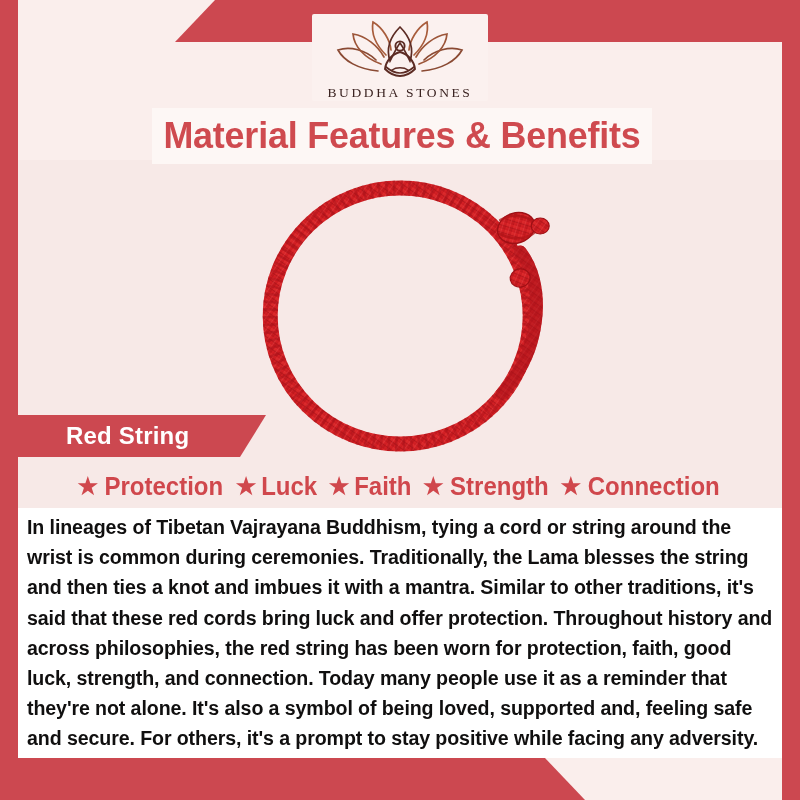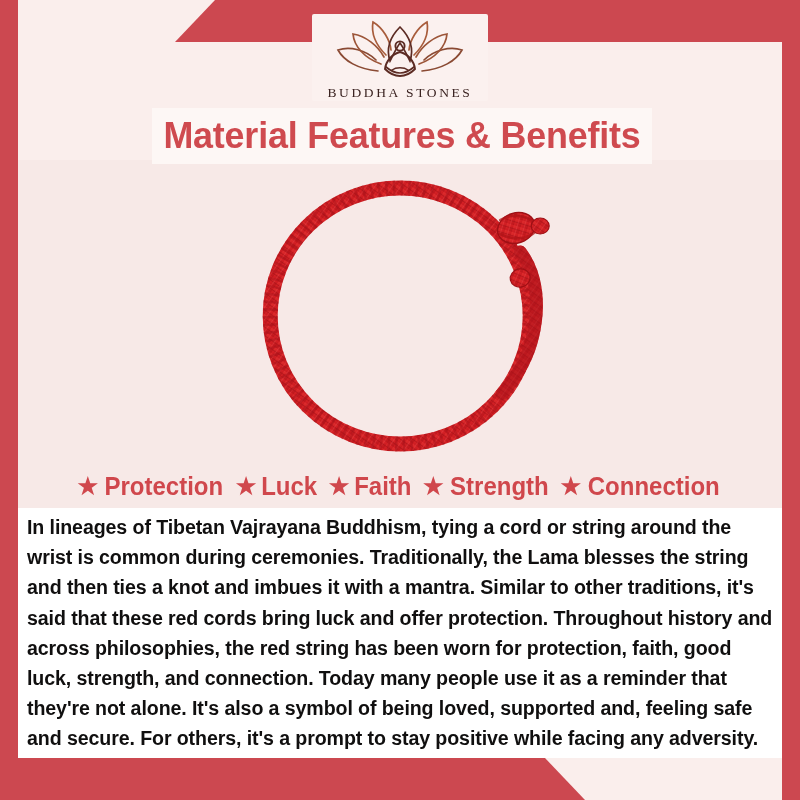--- a/index.html
+++ b/index.html
@@ -237,20 +237,23 @@
         </g>
         <ellipse cx="272" cy="112" rx="10" ry="9" transform="rotate(-12 272 112)" fill="url(#braid)" stroke="#9e1015" stroke-width="1.2"></ellipse>
       </svg>
     </div>
   </div>
 
   <div class="copy-panel">
     <div class="copy-text">In lineages of Tibetan Vajrayana Buddhism, tying a cord or string around the wrist is common during ceremonies. Traditionally, the Lama blesses the string and then ties a knot and imbues it with a mantra. Similar to other traditions, it's said that these red cords bring luck and offer protection. Throughout history and across philosophies, the red string has been worn for protection, faith, good luck, strength, and connection. Today many people use it as a reminder that they're not alone. It's also a symbol of being loved, supported and, feeling safe and secure. For others, it's a prompt to stay positive while facing any adversity.</div>
   </div>
 
+  <div class="label-banner">
+    <span class="label-banner-text">Red String</span>
+  </div>
 
   <div class="benefits-row">
     <div class="benefit-item">
       <span class="benefit-star">★</span>
       <span class="benefit-label">Protection</span>
     </div>
     <div class="benefit-item">
       <span class="benefit-star">★</span>
       <span class="benefit-label">Luck</span>
     </div>

